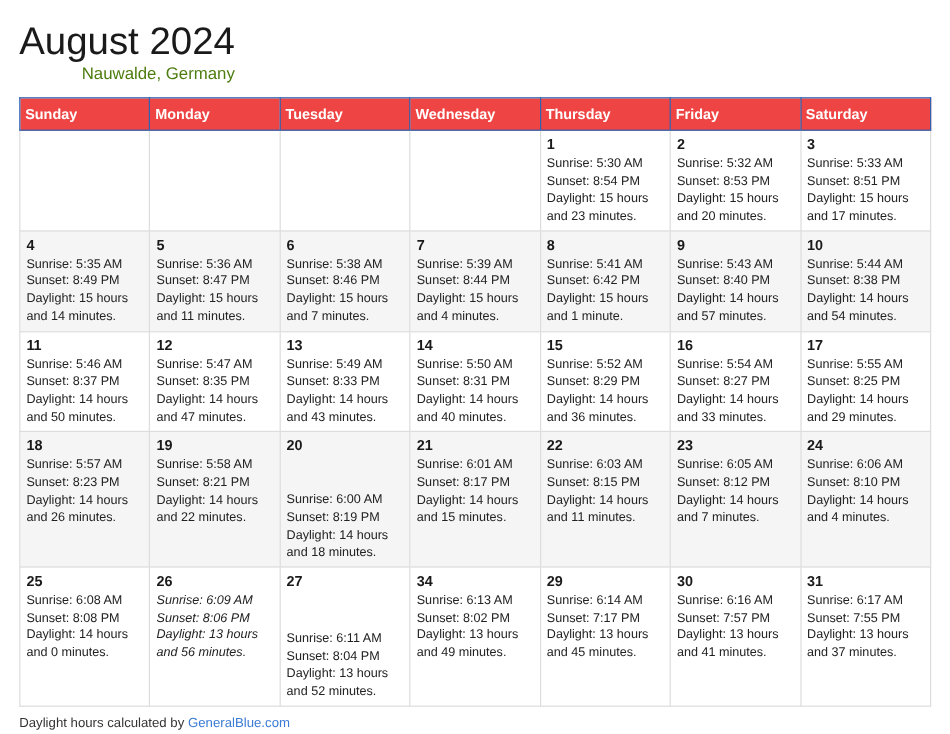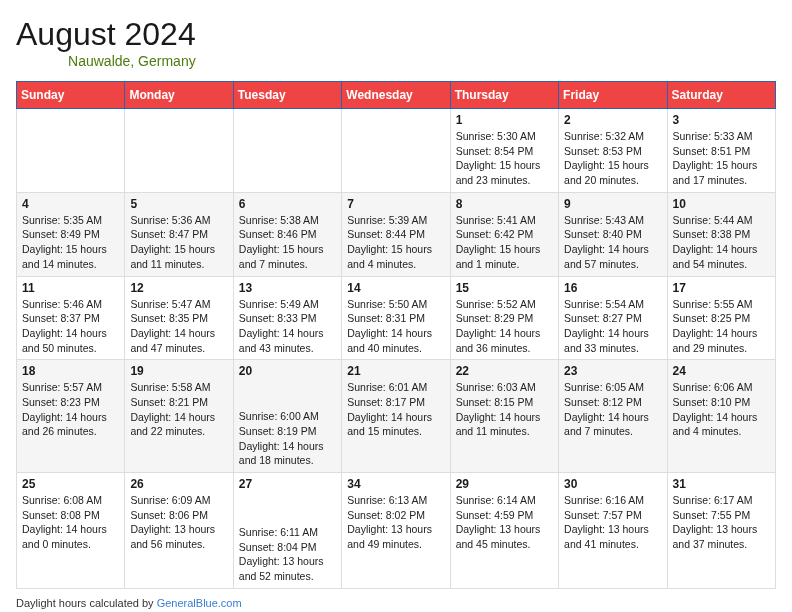--- a/index.html
+++ b/index.html
@@ -293,21 +293,21 @@
       <tr>
         <td>
           <span class="day-number">25</span>
           <div class="day-info" style="white-space: pre-line;">Sunrise: 6:08 AM
 Sunset: 8:08 PM
 Daylight: 14 hours
 and 0 minutes.</div>
         </td>
         <td>
           <span class="day-number">26</span>
-          <div class="day-info" style="white-space: pre-line;">Sunrise: 6:09 AM
+          <div class="day-info" style="white-space: pre-line; font-style: italic;">Sunrise: 6:09 AM
 Sunset: 8:06 PM
 Daylight: 13 hours
 and 56 minutes.</div>
         </td>
         <td>
           <span class="day-number">27</span>
           <div class="day-info" style="white-space: pre-line; margin-top: 34px;">Sunrise: 6:11 AM
 Sunset: 8:04 PM
 Daylight: 13 hours
 and 52 minutes.</div>
@@ -315,21 +315,21 @@
         <td>
           <span class="day-number">34</span>
           <div class="day-info" style="white-space: pre-line;">Sunrise: 6:13 AM
 Sunset: 8:02 PM
 Daylight: 13 hours
 and 49 minutes.</div>
         </td>
         <td>
           <span class="day-number">29</span>
           <div class="day-info" style="white-space: pre-line;">Sunrise: 6:14 AM
-Sunset: 4:59 PM
+Sunset: 7:17 PM
 Daylight: 13 hours
 and 45 minutes.</div>
         </td>
         <td>
           <span class="day-number">30</span>
           <div class="day-info" style="white-space: pre-line;">Sunrise: 6:16 AM
 Sunset: 7:57 PM
 Daylight: 13 hours
 and 41 minutes.</div>
         </td>

